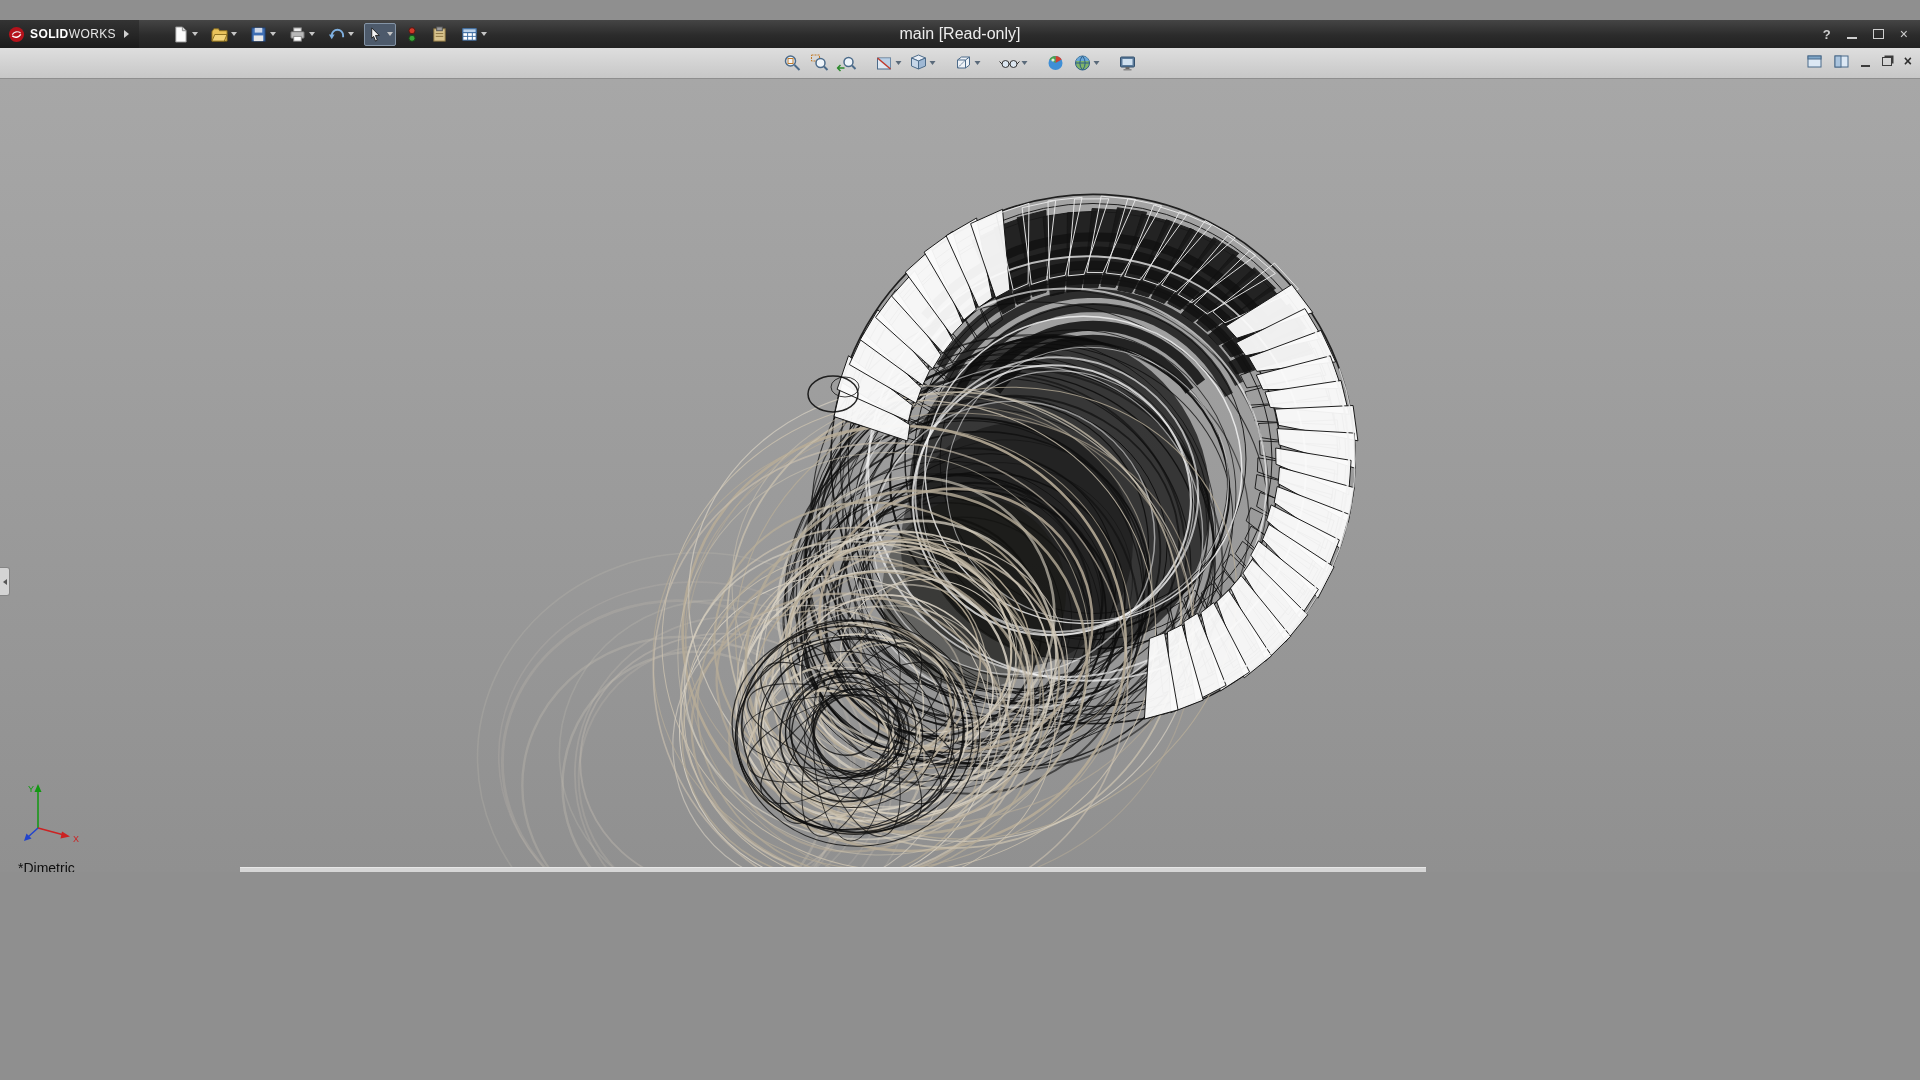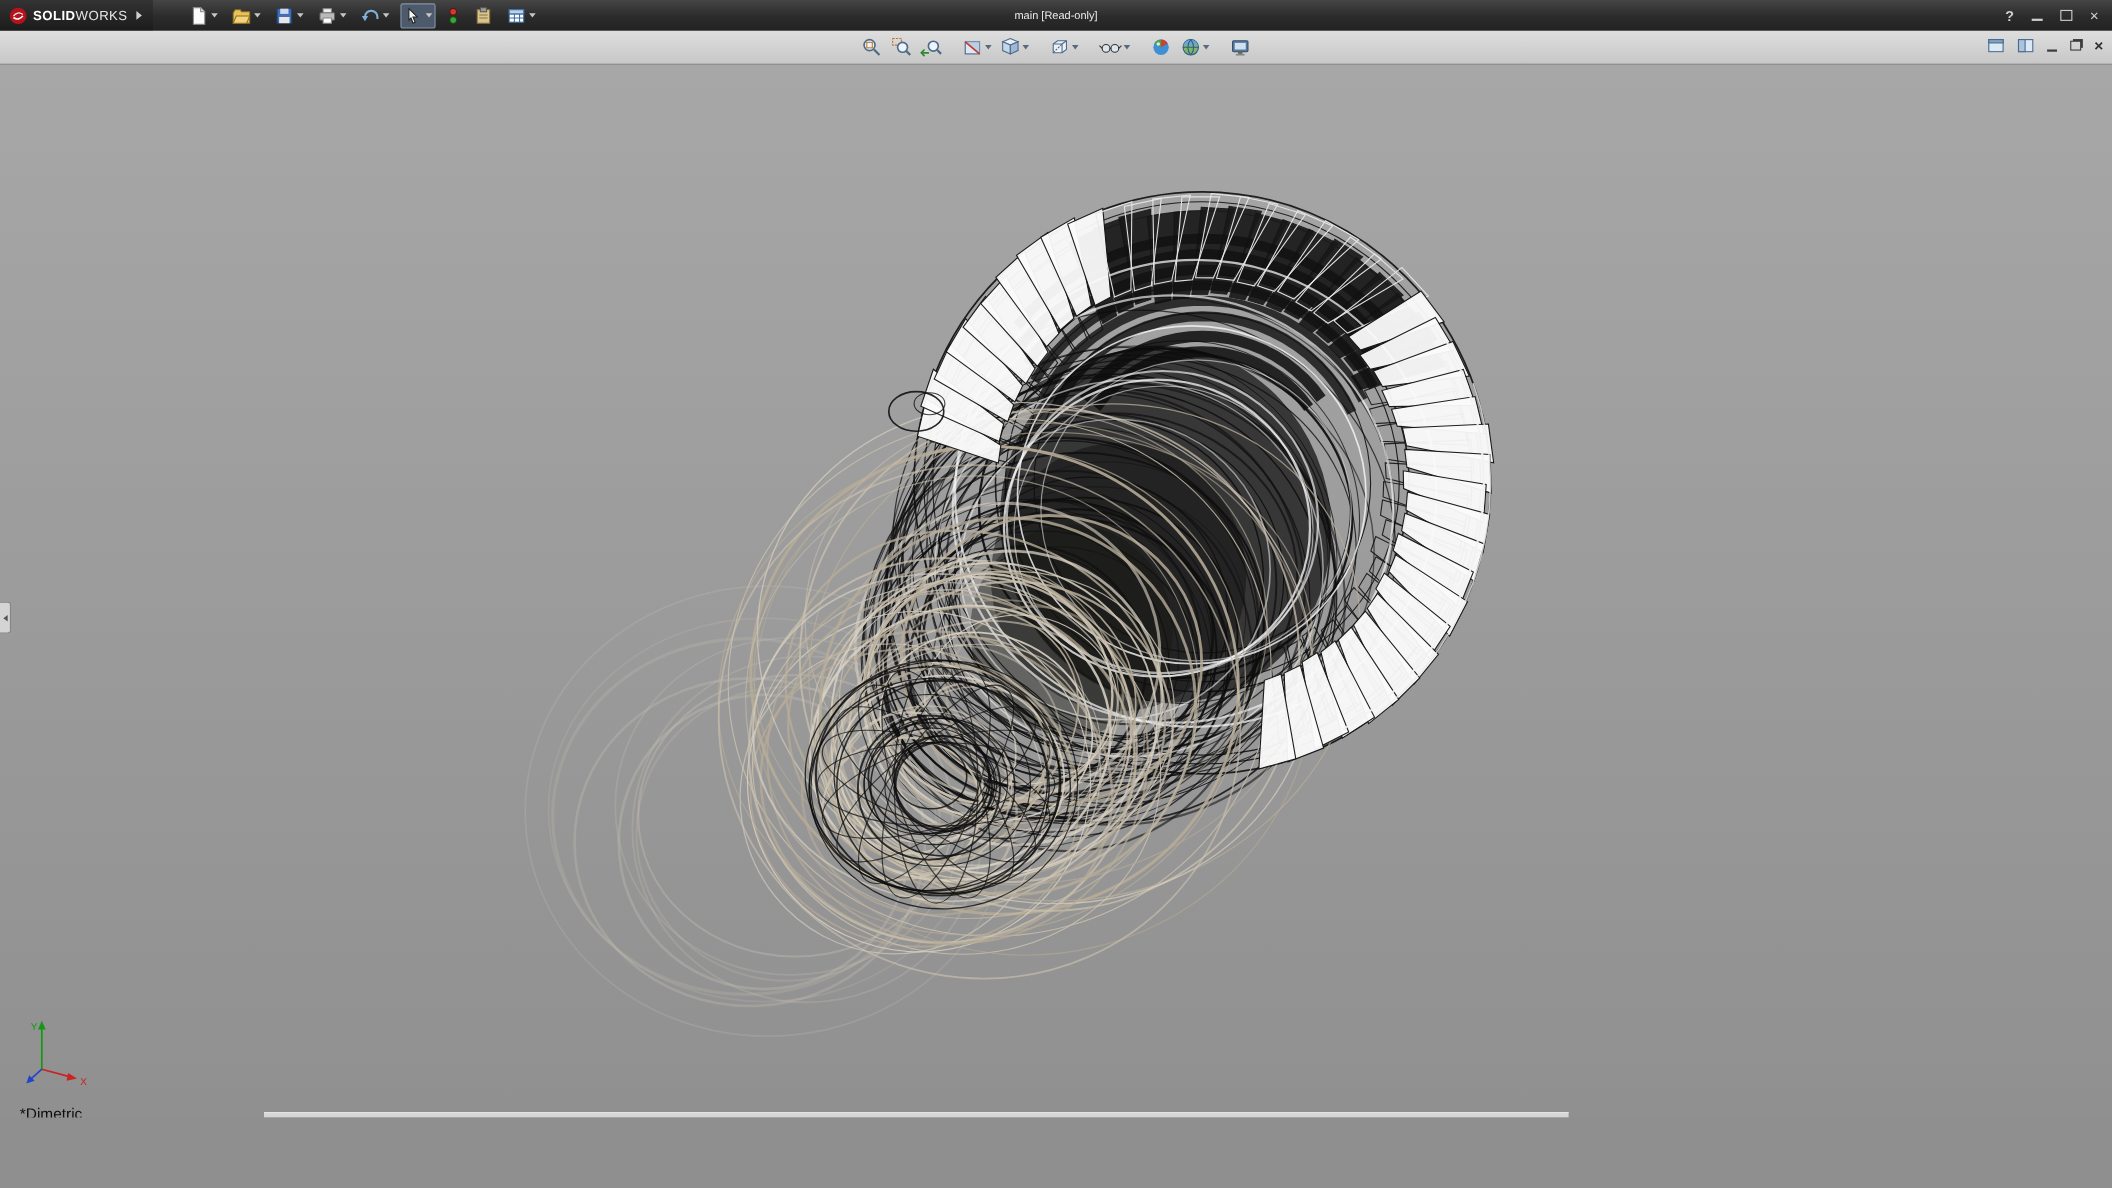--- a/index.html
+++ b/index.html
@@ -1,33 +1,33 @@
 <!DOCTYPE html>
 <html><head>
 <meta charset="utf-8">
 <style>
   html,body{margin:0;padding:0;width:1920px;height:1080px;overflow:hidden;
     font-family:"Liberation Sans",sans-serif;background:#8f8f8f;}
-  .screen{position:absolute;inset:0;width:1920px;height:1016px;}
+  .screen{position:absolute;inset:0;width:1920px;height:852px;margin-top:20px;}
 
   
   .titlebar{position:absolute;top:0;left:0;right:0;height:28px;
     background:linear-gradient(#454545,#2b2b2b 55%,#222);display:flex;align-items:center;color:#ddd;}
   .logo{display:flex;align-items:center;gap:5px;height:100%;padding:0 10px 0 8px;
     background:linear-gradient(#333,#1b1b1b);}
   .brand{font-weight:bold;font-size:12px;color:#fff;letter-spacing:.4px;white-space:nowrap;}
   .brand .light{font-weight:normal;color:#e6e6e6;}
   .logo-arrow{width:0;height:0;border-top:4px solid transparent;border-bottom:4px solid transparent;
     border-left:5px solid #cfcfcf;margin-left:3px;}
   .tb-tools{display:flex;align-items:center;gap:7px;margin-left:30px;}
   .tool{display:flex;align-items:center;gap:2px;padding:2px 2px;border:1px solid transparent;border-radius:2px;}
   .tool.pressed{background:#4d5a6b;border:1px solid #8494a6;}
   .caret{width:0;height:0;border-left:3px solid transparent;border-right:3px solid transparent;
     border-top:4px solid #c6c6c6;margin-left:1px;}
-  .tb-title{position:absolute;left:50%;transform:translateX(-50%);font-size:10px;color:#ececec;white-space:nowrap;}
+  .tb-title{position:absolute;left:50%;transform:translateX(-50%);font-size:16px;color:#ececec;white-space:nowrap;}
   .tb-win{margin-left:auto;display:flex;align-items:center;gap:16px;padding-right:12px;}
   .tb-win .help{font-size:13px;font-weight:bold;color:#cfcfcf;}
   .win-min{width:10px;height:2px;background:#cfcfcf;margin-top:8px;}
   .win-max{width:9px;height:8px;border:1.5px solid #cfcfcf;}
   .win-close{font-size:14px;color:#cfcfcf;line-height:14px;}
 
   
   .menurow{position:absolute;top:28px;left:0;right:0;height:30px;
     background:linear-gradient(#dedede,#c7c7c7);border-bottom:1px solid #8e8e8e;}
   .hud{position:absolute;left:50%;top:3px;transform:translateX(-50%);display:flex;align-items:center;}

